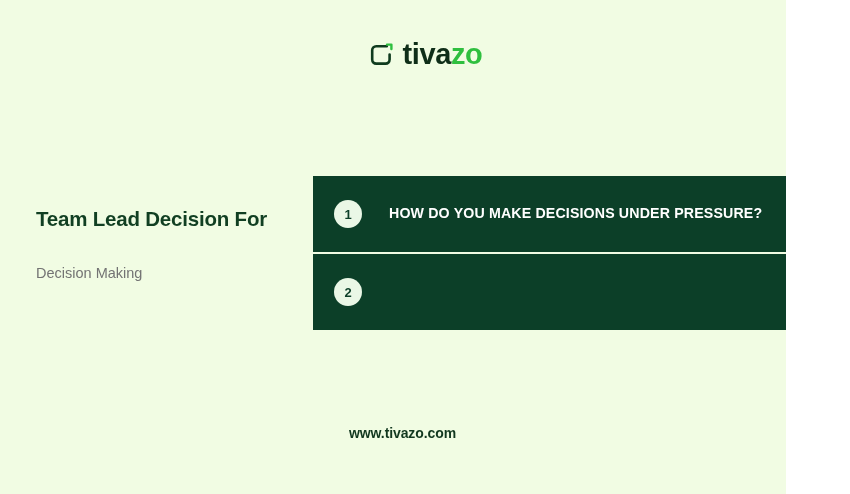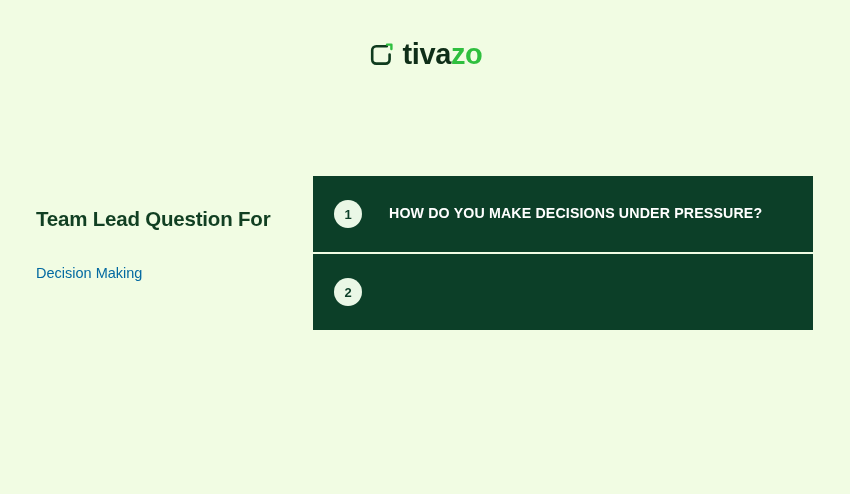--- a/index.html
+++ b/index.html
@@ -8,21 +8,21 @@
   }
   body {
     width: 850px;
     height: 494px;
     overflow: hidden;
     font-family: "Liberation Sans", sans-serif;
   }
 
   #slide {
     position: relative;
-    width: 850px;
+    width: 786px;
     height: 494px;
     background: #F1FCE3;
     overflow: hidden;
   }
 
   
   #brand {
     position: absolute;
     left: 0;
     top: 40px;
@@ -65,21 +65,21 @@
     color: #113F22;
     line-height: 1.25;
     letter-spacing: -0.2px;
     margin: 0;
   }
   #subheading {
     margin: 0;
     padding-top: 32px;
     font-size: 14.5px;
     font-weight: 400;
-    color: #0369a1;
+    color: #737373;
     line-height: 1.3;
   }
 
   
   #cards {
     position: absolute;
     left: 313px;
     top: 176px;
     width: 500px;
   }
@@ -141,31 +141,32 @@
     <span id="brand-mark">
       <svg width="26" height="26" viewBox="0 0 26 26" xmlns="http://www.w3.org/2000/svg">
         <path d="M18.8 4.2 H8.2 C5.9 4.2 4.2 5.9 4.2 8.2 V17.6 C4.2 19.9 5.9 21.6 8.2 21.6 H17.6 C19.9 21.6 21.6 19.9 21.6 17.6 V12.6" fill="none" stroke="#0F3B1E" stroke-width="2.6" stroke-linecap="round" stroke-linejoin="round"></path>
         <path d="M19.0 2.6 H23.4 V7.0" fill="none" stroke="#2FBF3F" stroke-width="2.4" stroke-linecap="round" stroke-linejoin="round"></path>
       </svg>
     </span>
     <span id="brand-word"><span class="word-dark">tiva</span><span class="word-accent">zo</span></span>
   </div>
 
   <div id="left-block">
-    <h1 id="headline">Team Lead Question For</h1>
+    <h1 id="headline">Team Lead Decision For</h1>
     <p id="subheading">Decision Making</p>
   </div>
 
   <div id="cards">
 
     <div class="q-card">
       <span class="q-badge">1</span>
       <span class="q-text">HOW DO YOU MAKE DECISIONS UNDER PRESSURE?</span>
     </div>
 
     <div class="q-card">
       <span class="q-badge">2</span>
     </div>
 
   </div>
 
+  <div id="footer">www.tivazo.com</div>
 
 </div>
 
 </body></html>

